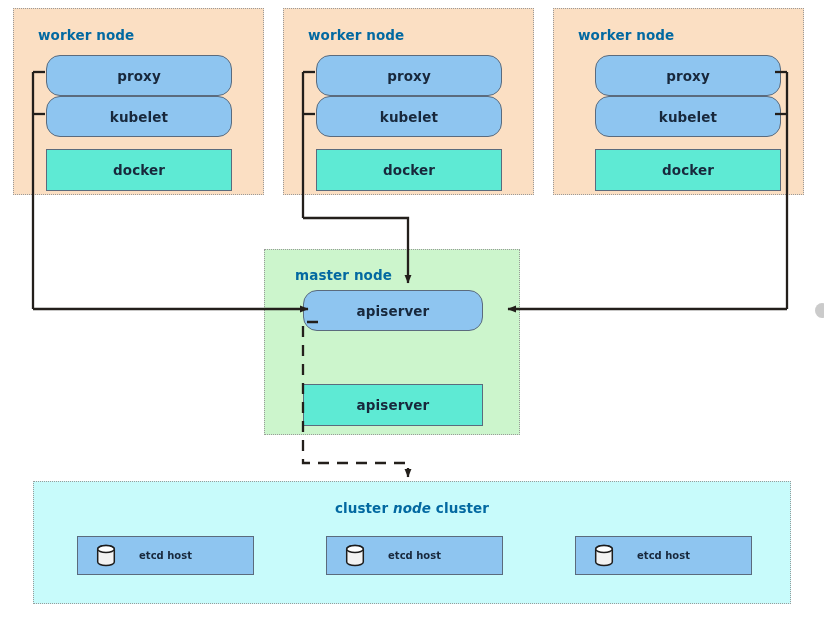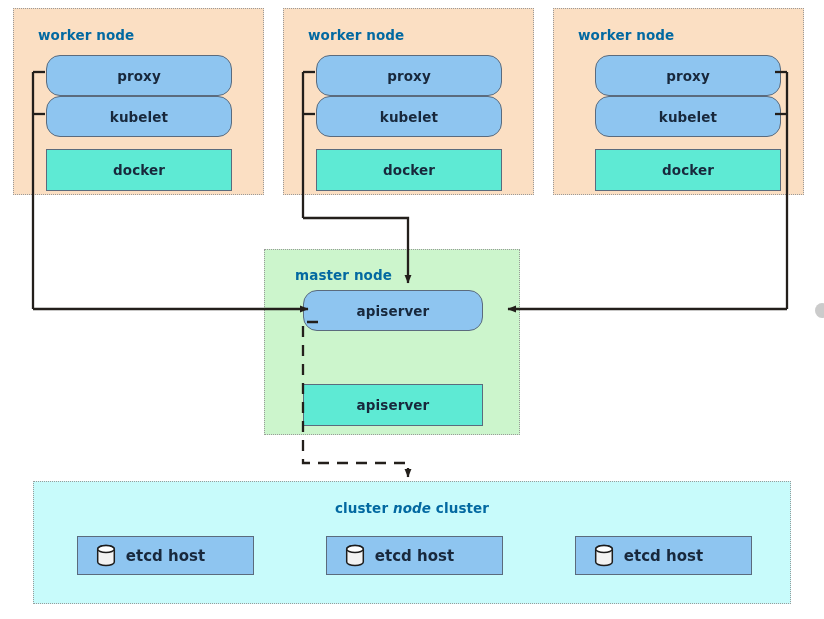--- a/index.html
+++ b/index.html
@@ -71,21 +71,21 @@
   
   .etcd-host {
     position: absolute;
     box-sizing: border-box;
     background: #8ec5f0;
     border: 1px solid #5b6b7d;
     display: flex;
     align-items: center;
     justify-content: center;
     gap: 14px;
-    font-size: 15px;
+    font-size: 10px;
     font-weight: bold;
     color: #18283c;
   }
   .etcd-host .db-icon {
     position: absolute;
     left: 18px;
     top: 50%;
     transform: translateY(-50%);
     width: 20px;
     height: 24px;

